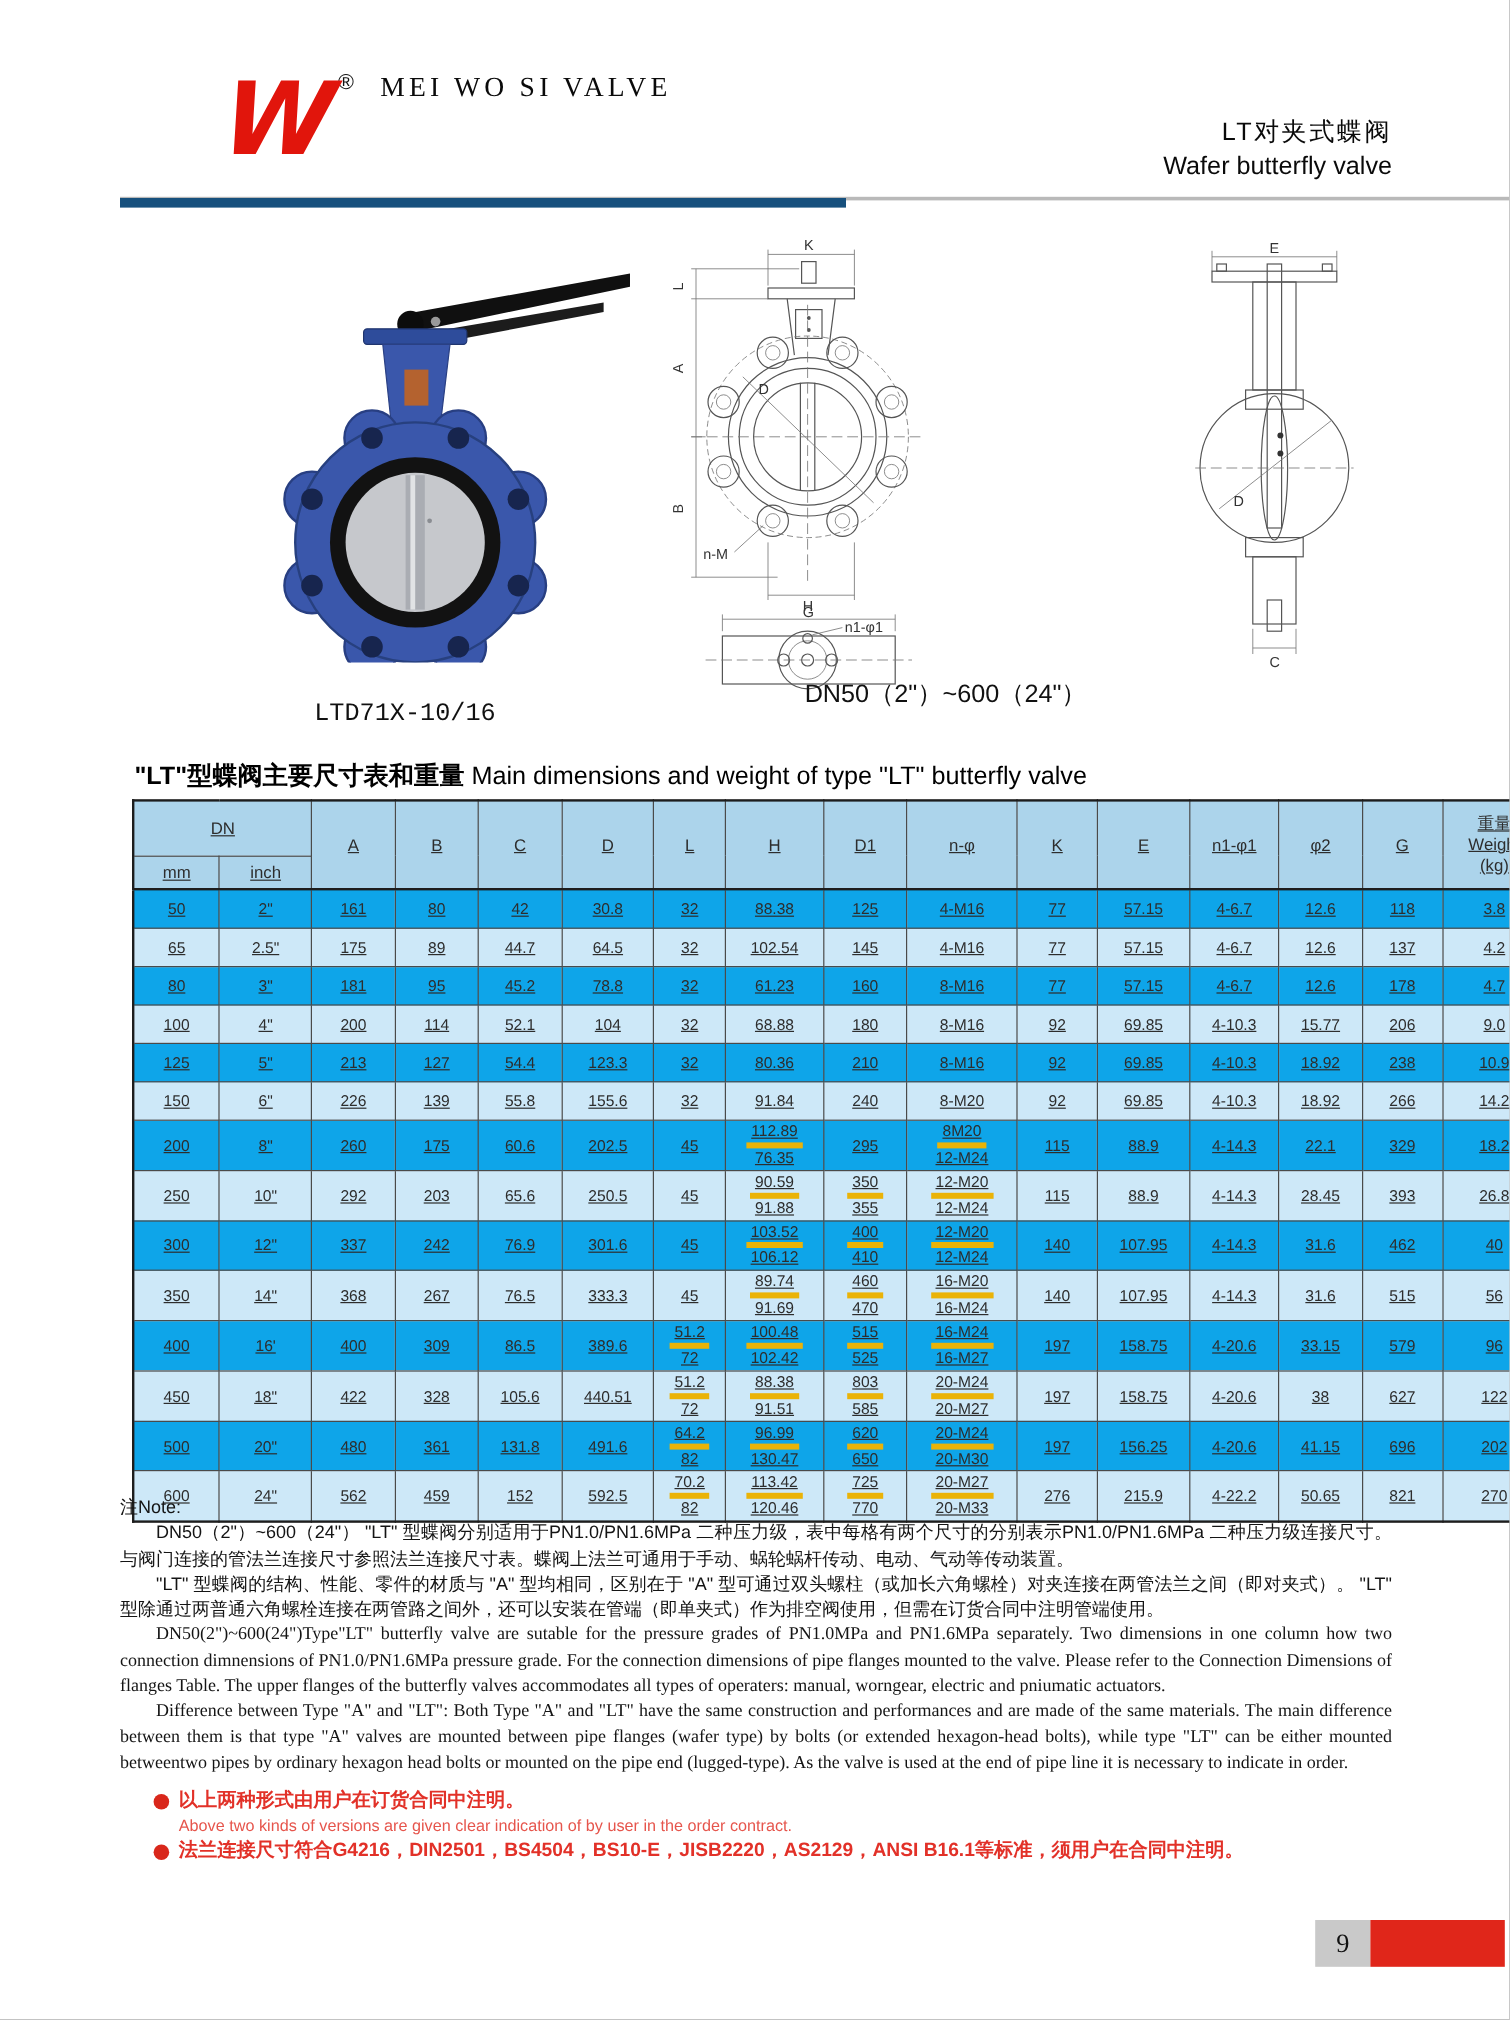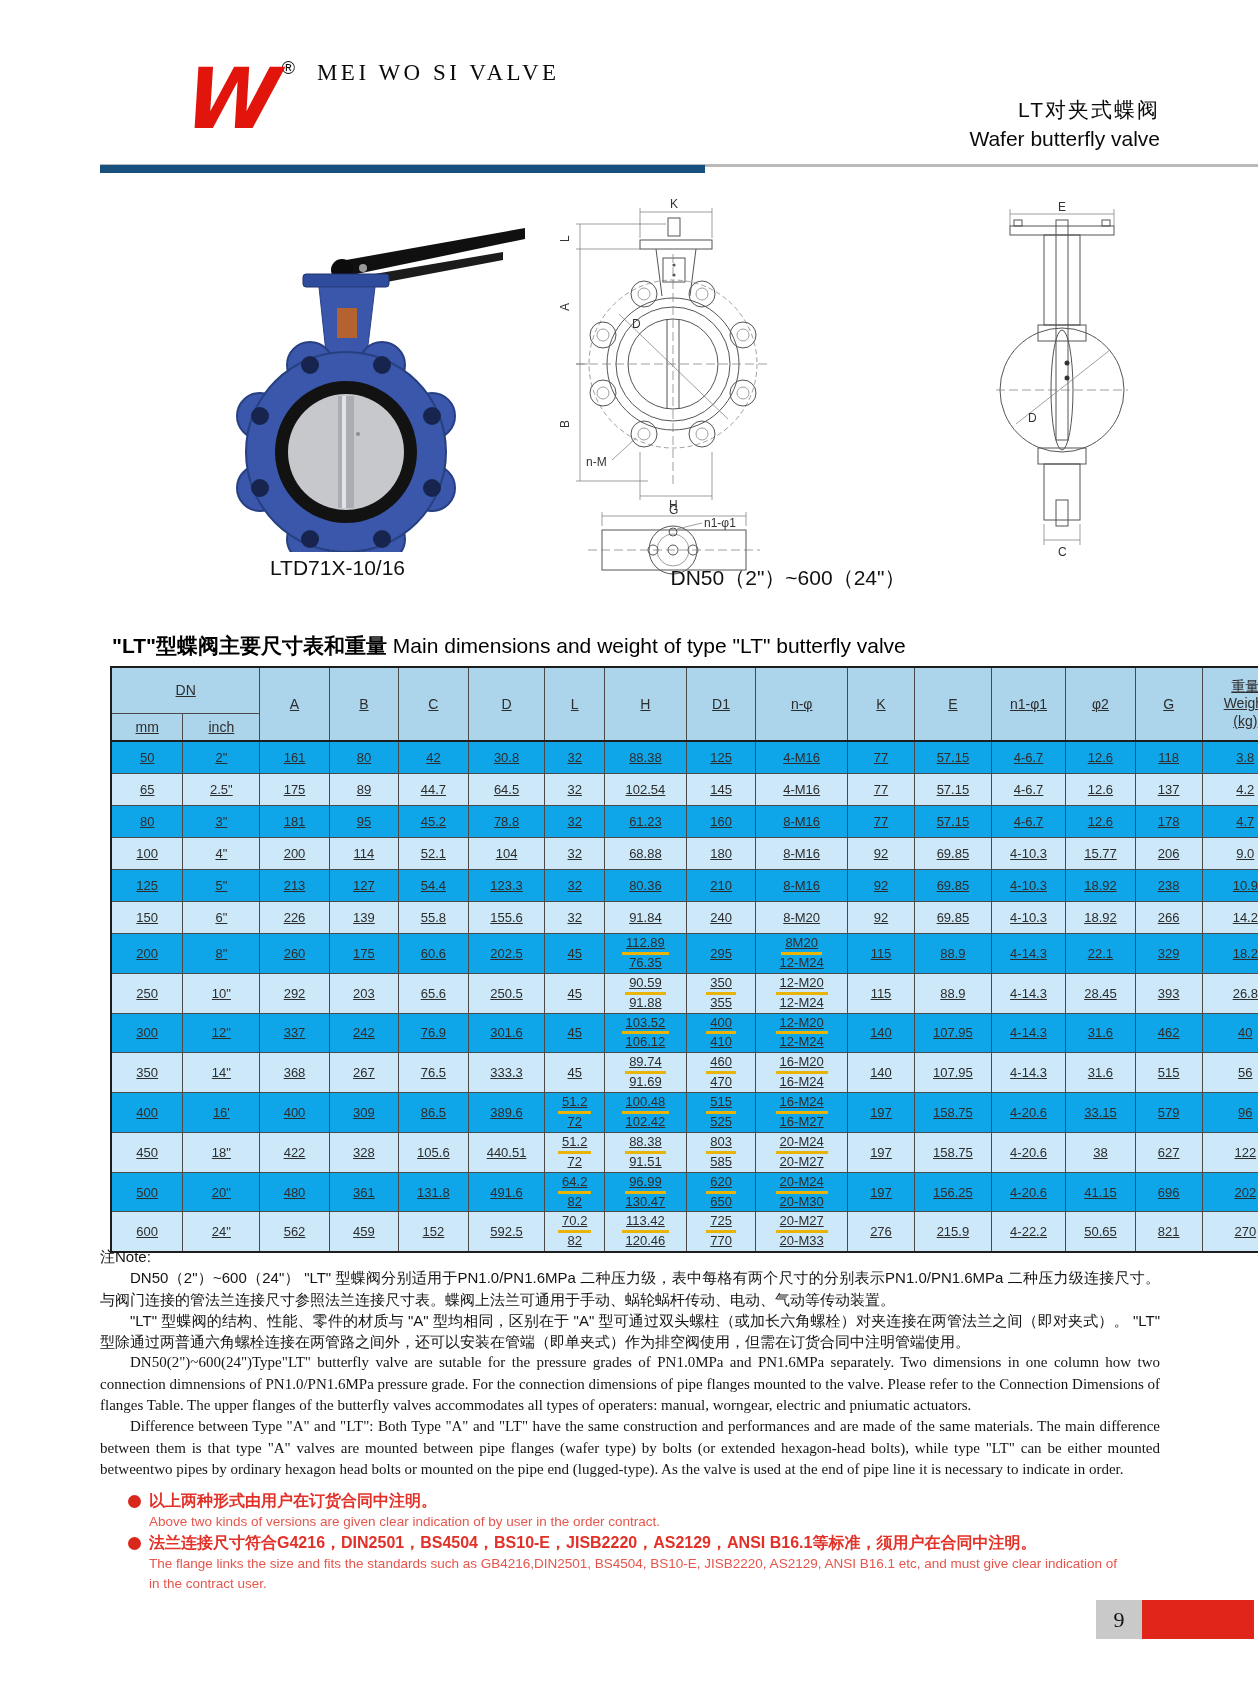--- a/index.html
+++ b/index.html
@@ -17,42 +17,42 @@
   .brand-en{font-family:"Liberation Serif",serif;font-size:23px;letter-spacing:3.5px;color:#0a0a0a;}
   .header-right{position:absolute;right:98px;top:96px;text-align:right;color:#0a0a0a;}
   .header-right .cn{font-size:21px;letter-spacing:2px;}
   .header-right .en{font-size:21px;margin-top:3px;}
   .rule-gray{position:absolute;left:100px;right:0;top:164px;height:3px;background:#b9b9b9;}
   .rule-navy{position:absolute;left:100px;top:165px;width:605px;height:8px;background:#17507d;}
 
   
   .fig{position:absolute;}
   .fig svg{display:block;}
-  .photo-label{position:absolute;left:200px;top:556px;width:275px;text-align:center;
-               font-size:21px;color:#111;}
+  .photo-label{position:absolute;left:200px;top:584px;width:275px;text-align:center;
+               font-size:21px;color:#111;font-family:Liberation Mono, monospace;}
   .drawing-label{position:absolute;left:618px;top:564px;width:340px;text-align:center;font-size:21px;color:#111;}
   .draw-line{stroke:#555;stroke-width:1;fill:none;}
   .draw-thin{stroke:#777;stroke-width:0.7;fill:none;}
   .draw-text{font-family:"Liberation Sans",sans-serif;font-size:12px;fill:#333;}
 
   
   .tbl-title{position:absolute;left:112px;top:632px;font-size:21px;color:#000;white-space:nowrap;}
   .tbl-title .cn{font-weight:bold;}
   table.dims{position:absolute;left:110px;top:666px;width:1180px;border-collapse:collapse;
              table-layout:fixed;text-align:center;font-size:13px;color:#2d2d2d;
              border:2px solid #1d1d1d;text-decoration:underline;}
   table.dims th,table.dims td{border:1px solid #4a4a4a;padding:1px 1px;}
   table.dims thead th{background:#acd4eb;font-weight:normal;font-size:14px;color:#2d2d2d;}
   table.dims thead{border-bottom:2px solid #1d1d1d;}
   table.dims td{height:29px;}
   .row-white{background:#0ea5e9;}
   .row-blue{background:#cde8f8;}
   .wt-hdr span{display:block;line-height:1.25;}
   .frac-top{display:block;width:-moz-max-content;width:max-content;margin:0 auto;
-            border-bottom:3px solid #eab308;padding:0 4px;line-height:1.3;}
+            border-bottom:5px solid #eab308;padding:0 4px;line-height:1.3;}
   .frac-bot{display:block;line-height:1.3;}
 
   
   .notes{position:absolute;left:100px;top:1246px;width:1060px;font-size:15px;line-height:1.42;
          color:#141414;text-align:justify;}
   .notes p{margin:0;}
   .notes .indent{text-indent:2em;}
   .notes .en{font-family:"Liberation Serif",serif;font-size:15px;}
 
   
@@ -642,19 +642,18 @@
   <div class="bullets">
     <div class="bullet-line">
       <span class="dot"></span>
       <span class="bullet-cn">以上两种形式由用户在订货合同中注明。</span>
     </div>
     <div class="bullet-en">Above two kinds of versions are given clear indication of by user in the order contract.</div>
     <div class="bullet-line">
       <span class="dot"></span>
       <span class="bullet-cn">法兰连接尺寸符合G4216，DIN2501，BS4504，BS10-E，JISB2220，AS2129，ANSI B16.1等标准，须用户在合同中注明。</span>
     </div>
-    <div class="bullet-en">The flange links the size and fits the standards such as GB4216,DIN2501, BS4504, BS10-E, JISB2220, AS2129, ANSI B16.1 etc, and must give clear indication of in the contract user.</div>
   </div>
 
   <div class="page-num">9</div>
   <div class="footer-red"></div>
 
 </div>
 
 </body></html>

